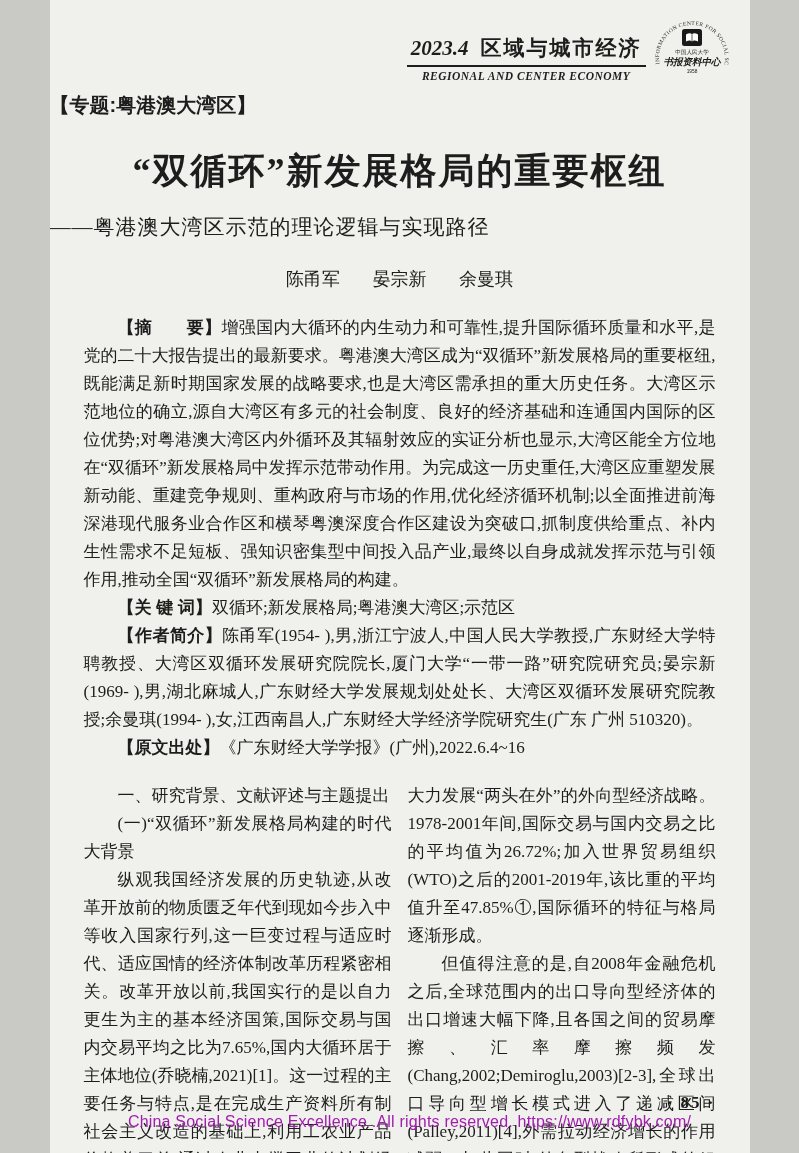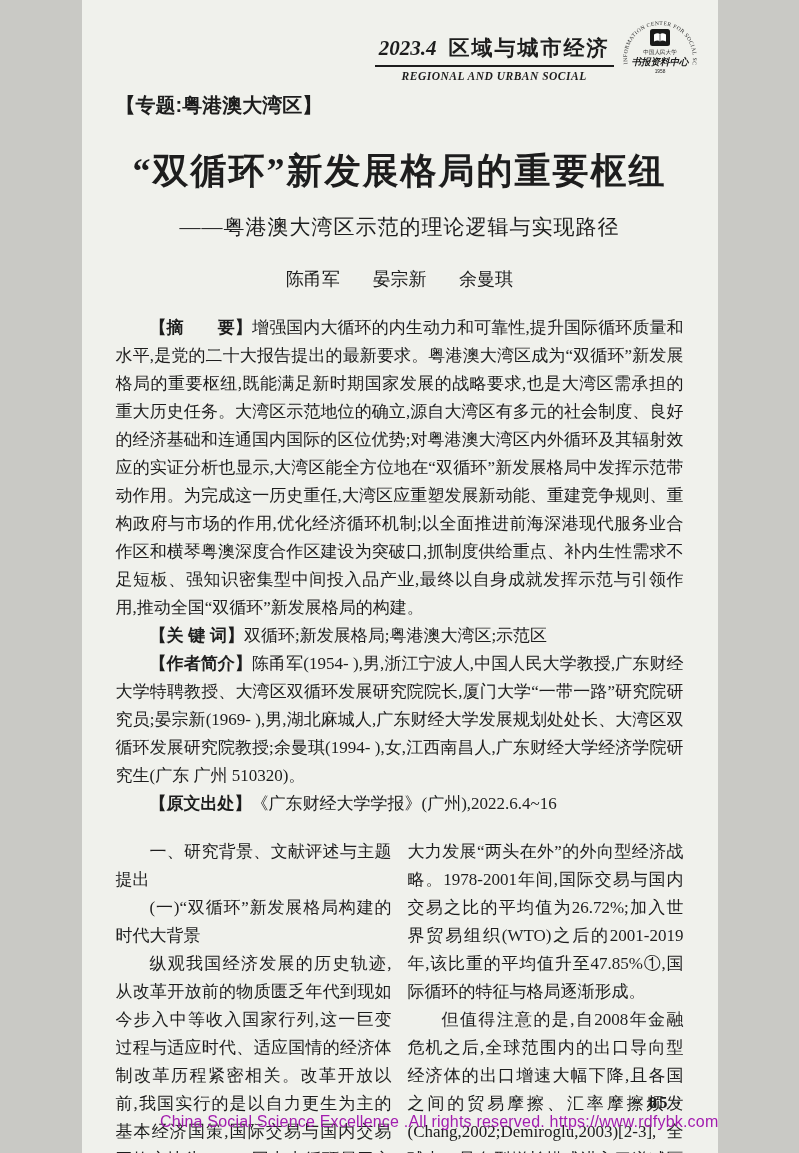--- a/index.html
+++ b/index.html
@@ -1,19 +1,19 @@
 <!DOCTYPE html>
 <html><head>
 <meta charset="utf-8">
 <style>
   * { margin:0; padding:0; box-sizing:border-box; }
   html,body { background:#c9c9c5; }
   .page {
     position:relative;
-    width:636px; height:1153px;
+    width:700px; height:1153px;
     margin:0 auto;
     background:#f0f1ec;
     color:#1d1d1d;
     font-family:"Liberation Serif", serif;
     overflow:hidden;
   }
   .content { padding:0 34px; }
 
   
   .header {
@@ -35,30 +35,29 @@
   .journal-en {
     font-size:11.5px; font-weight:bold; font-style:italic;
     margin-top:3px; letter-spacing:0.5px; white-space:nowrap;
   }
   .seal { width:76px; height:76px; margin-left:8px; flex:0 0 auto; }
 
   
   .topic-tag {
     font-family:"Liberation Sans", sans-serif;
     font-weight:bold; font-size:20px;
-    padding-left:34px; margin-top:0px;
+    margin-top:0px;
   }
   .article-title {
     text-align:center;
     font-size:36px; font-weight:bold;
     letter-spacing:2px;
     margin-top:28px;
   }
   .article-subtitle {
-    text-align:center;
     font-size:21px; font-weight:normal;
     letter-spacing:1px;
     margin-top:17px;
   }
   .article-authors { text-align:center; font-size:18px; margin-top:26px; }
   .article-authors span { margin:0 14px; }
 
   
   .meta {
     margin-top:23px;
@@ -103,21 +102,21 @@
 </head>
 <body>
 
 <div class="page">
 
   <div class="header">
     <div class="journal">
       <div class="journal-line1">
         <span class="journal-issue">2023.4</span><span class="journal-cn">区域与城市经济</span>
       </div>
-      <div class="journal-en">REGIONAL AND URBAN SOCIAL</div>
+      <div class="journal-en">REGIONAL AND CENTER ECONOMY</div>
     </div>
     <svg class="seal" viewBox="0 0 76 76">
       <defs>
         <path id="sealArc" d="M 6,50 A 33,33 0 1 1 70,50" fill="none"></path>
       </defs>
       <text font-size="5.6" font-family="Liberation Serif, serif" fill="#2a2a2a" letter-spacing="0.4">
         <textPath href="#sealArc" startOffset="2">INFORMATION CENTER FOR SOCIAL SCIENCES, RUC</textPath>
       </text>
       <rect x="28" y="13" width="20" height="17" rx="2.5" fill="#1a1a1a"></rect>
       <path d="M32 18.5 C34.5 17 36.8 17 38 18.3 C39.2 17 41.5 17 44 18.5 L44 25.5 C41.5 24.2 39.2 24.2 38 25.4 C36.8 24.2 34.5 24.2 32 25.5 Z" fill="#ffffff"></path>

